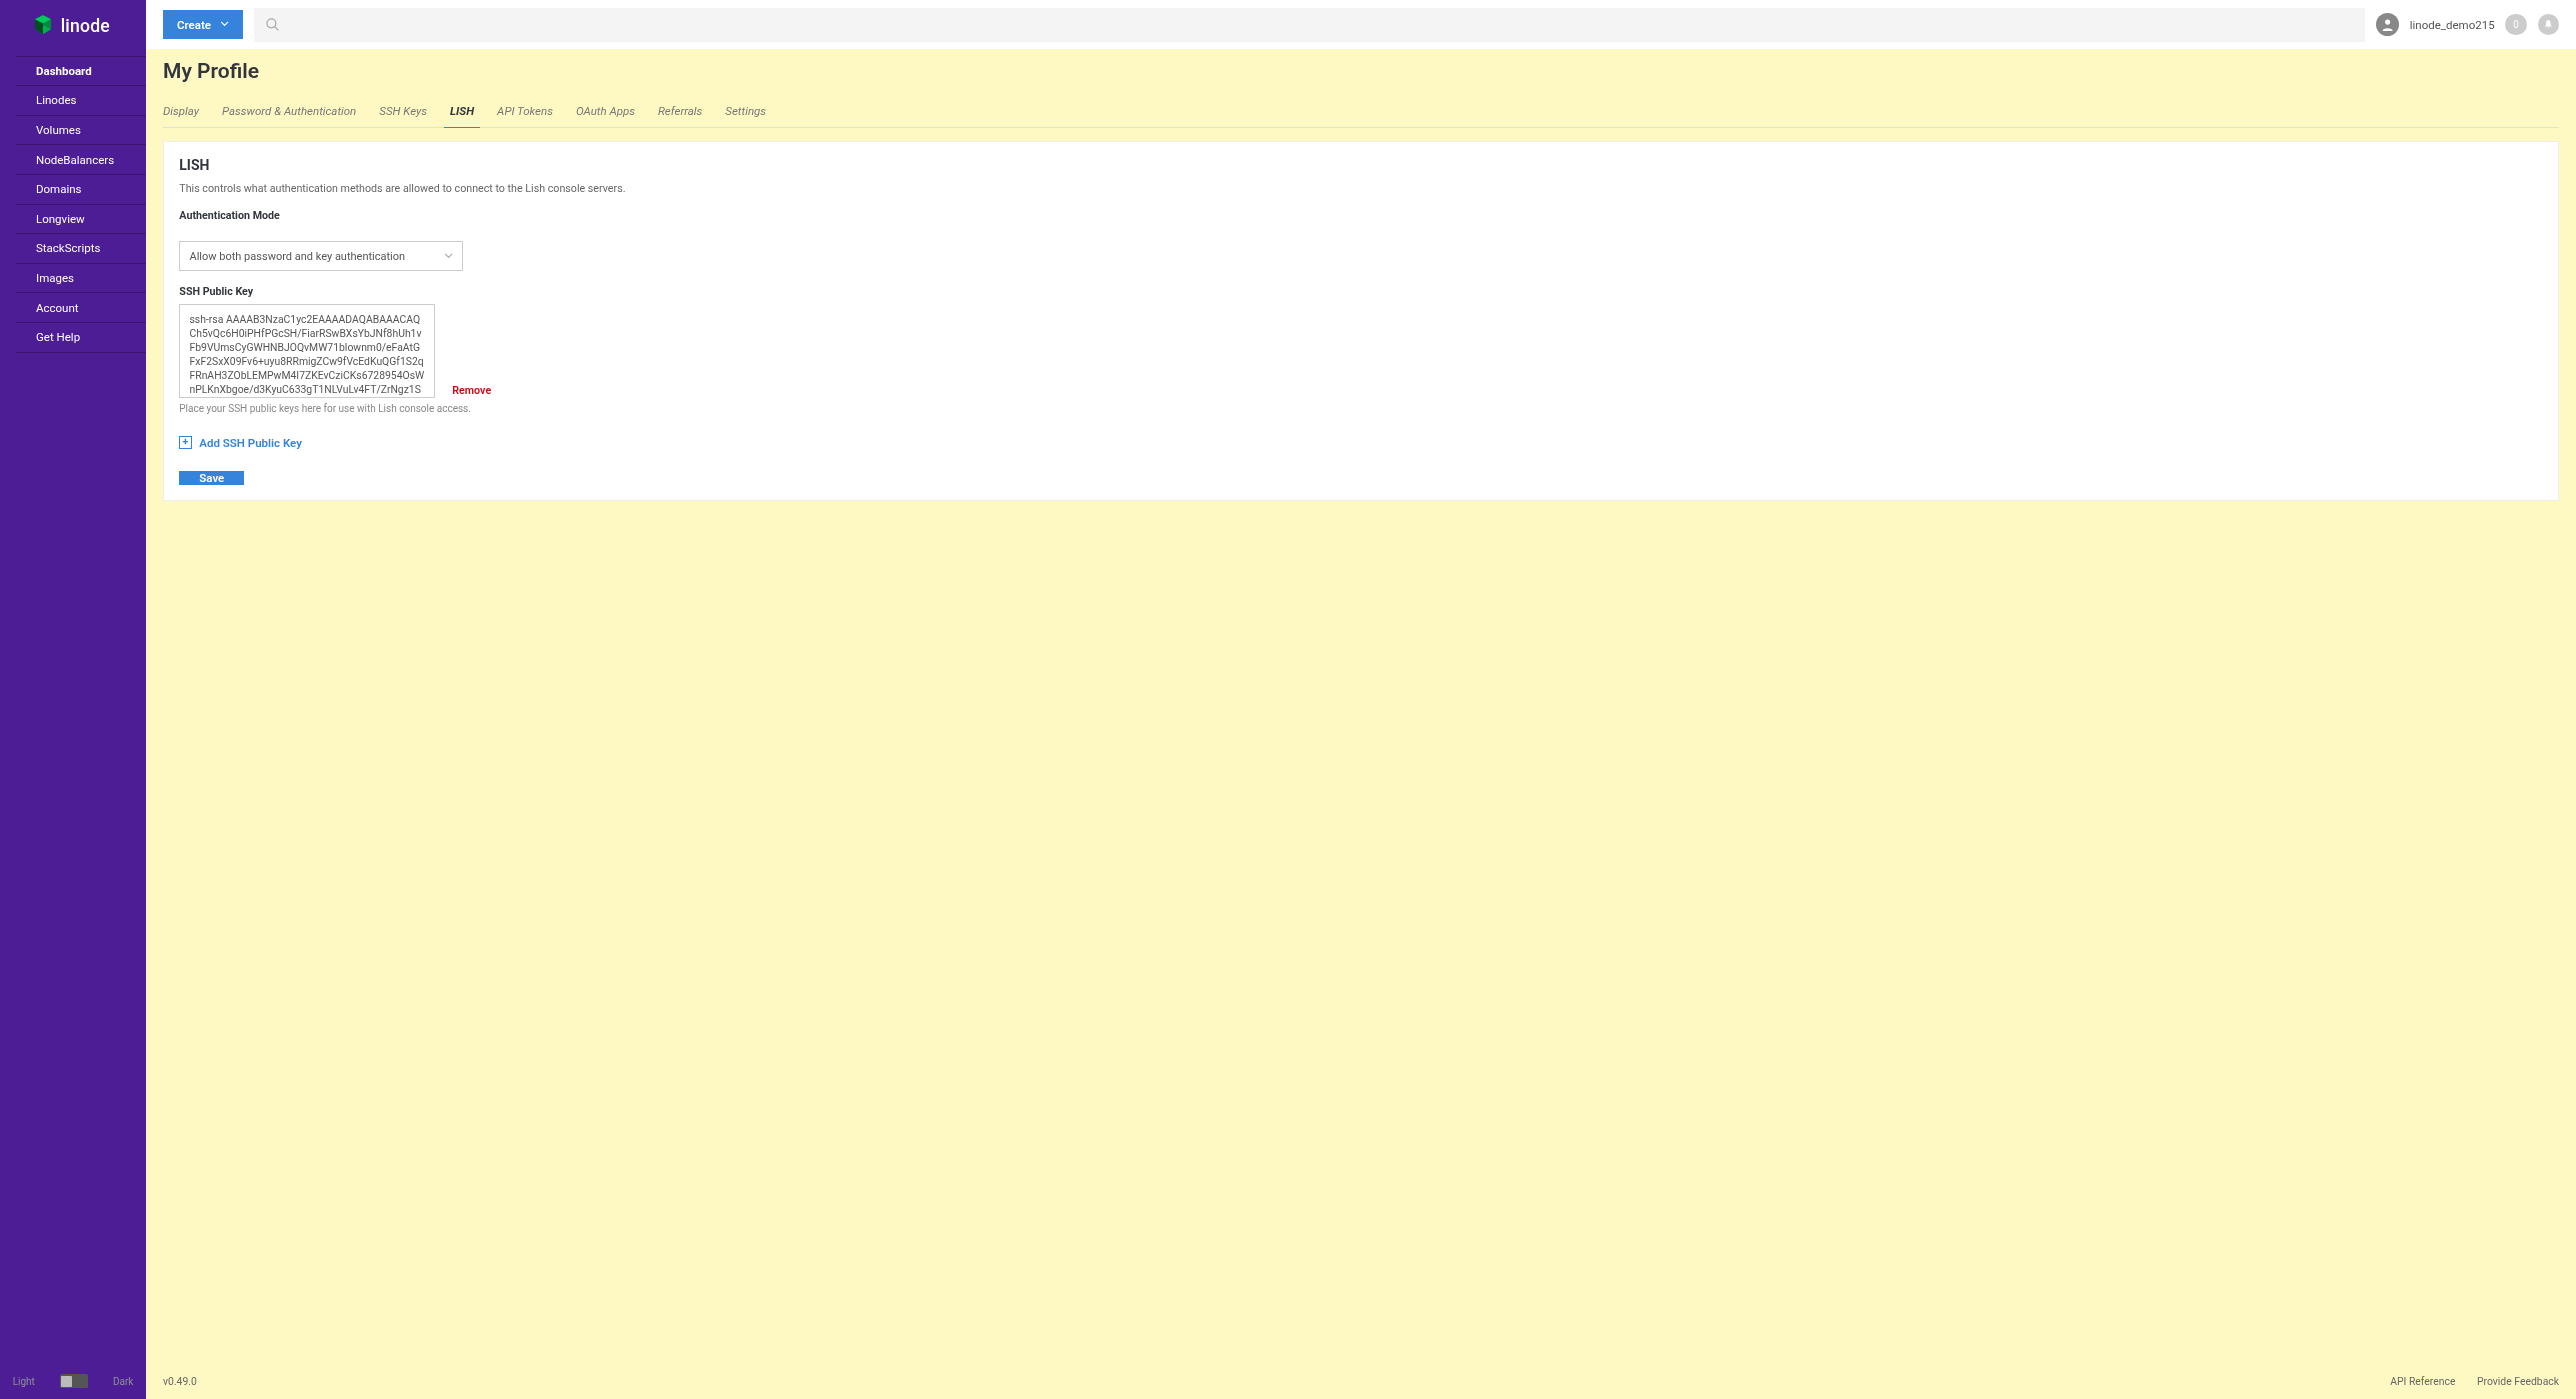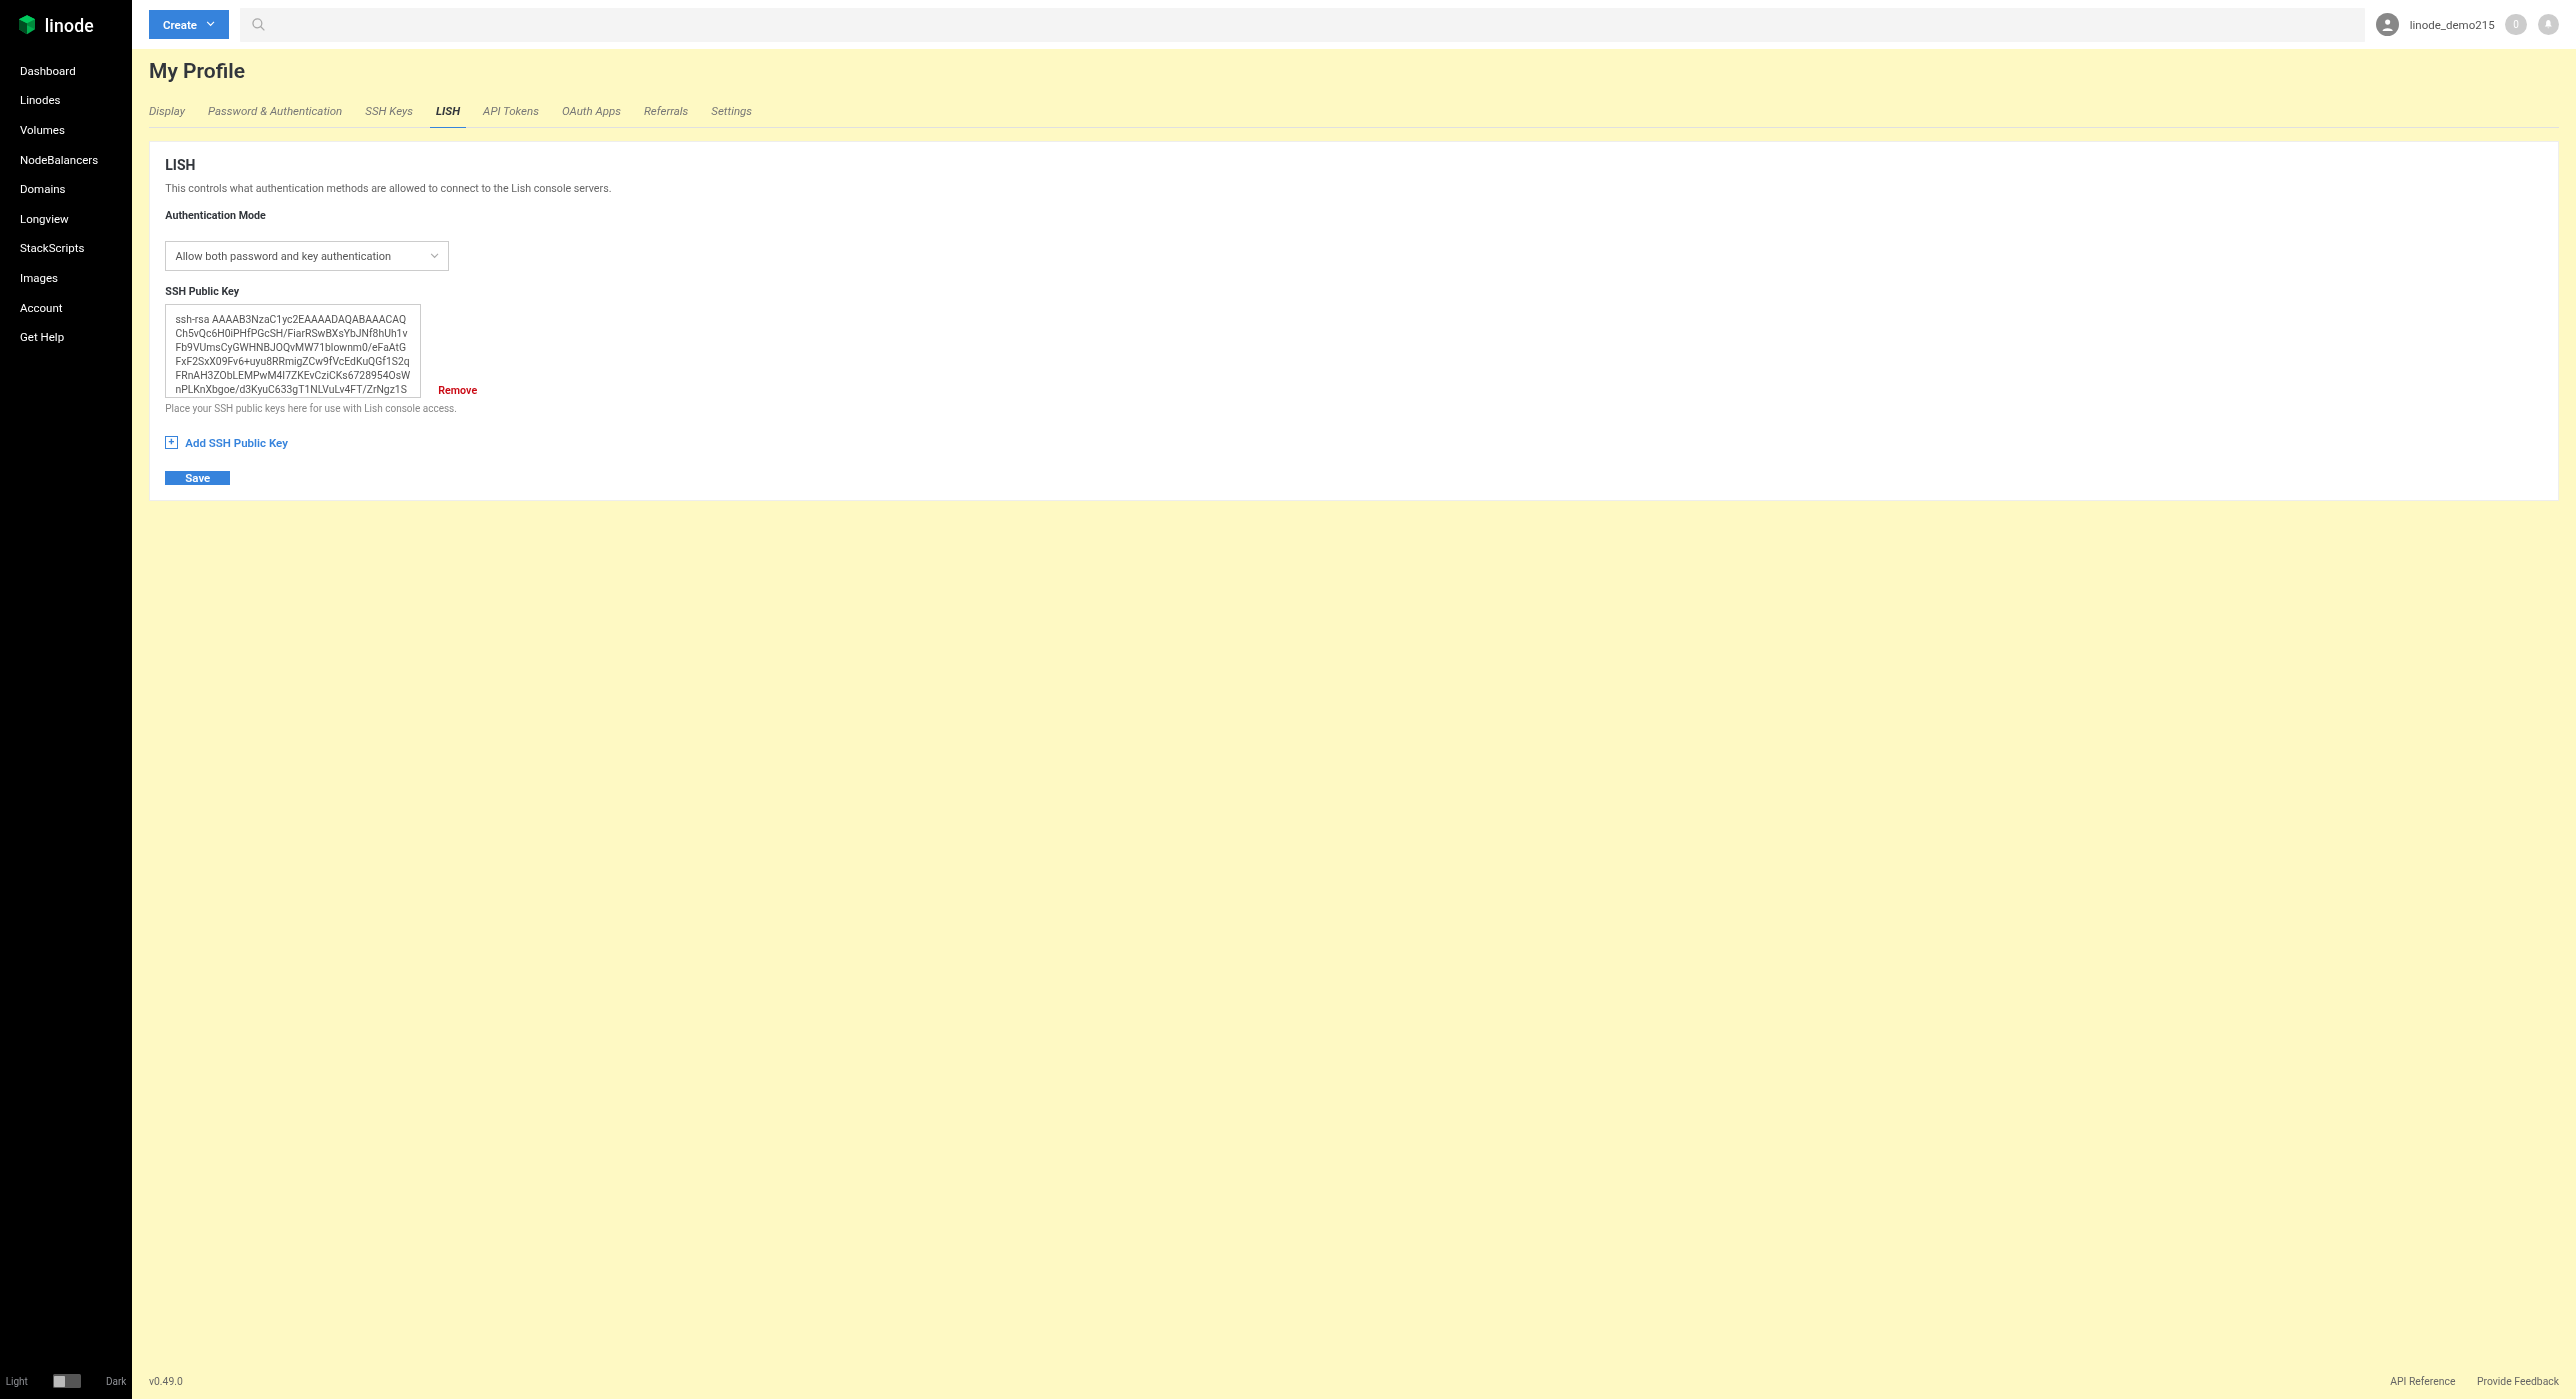--- a/index.html
+++ b/index.html
@@ -8,25 +8,26 @@
       box-sizing: border-box;
       font-family: -apple-system, BlinkMacSystemFont, "Segoe UI", Roboto, "Helvetica Neue", Arial, sans-serif;
     }
     body {
       display: flex;
       min-height: 100vh;
       background: #fff;
       overflow: hidden;
     }
     .sidebar {
-      width: 132px;
-      background: #000000;
+      width: 146px;
+      background: #4c1d95;
       display: flex;
       flex-direction: column;
       position: relative;
+      padding-left: 16px;
     }
     .logo-area {
       display: flex;
       align-items: center;
       padding: 14px 17px;
       gap: 7.7px;
     }
     .logo-cube {
       width: 20px;
       height: 24.5px;
@@ -43,20 +44,21 @@
     }
     .nav-item {
       padding: 7.3px 20px;
       color: #fff;
       font-size: 11.5px;
       cursor: pointer;
       border-bottom: 0.8px solid rgba(0,0,0,0.25);
     }
     .nav-item:first-child {
       border-top: 0.8px solid rgba(0,0,0,0.25);
+      font-weight: bold;
     }
     .theme-switch {
       position: absolute;
       bottom: 10.7px;
       left: 0;
       right: 0;
       display: flex;
       align-items: center;
       justify-content: center;
       gap: 25px;

